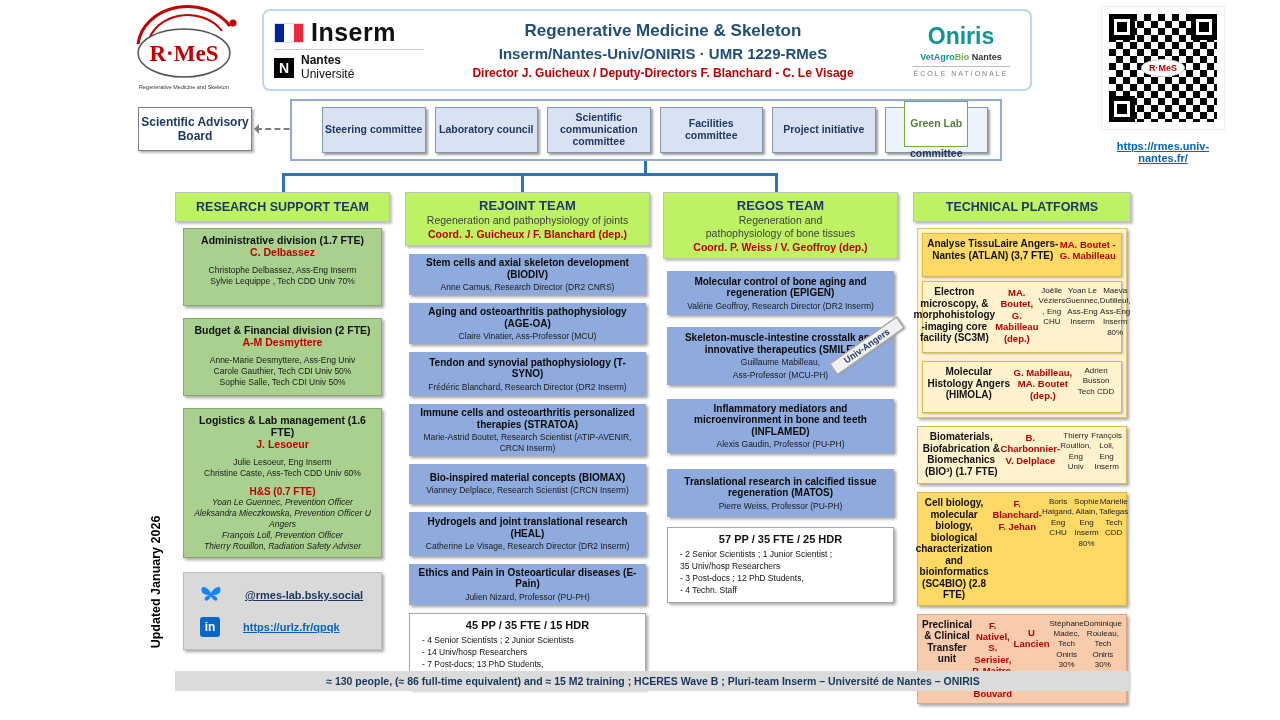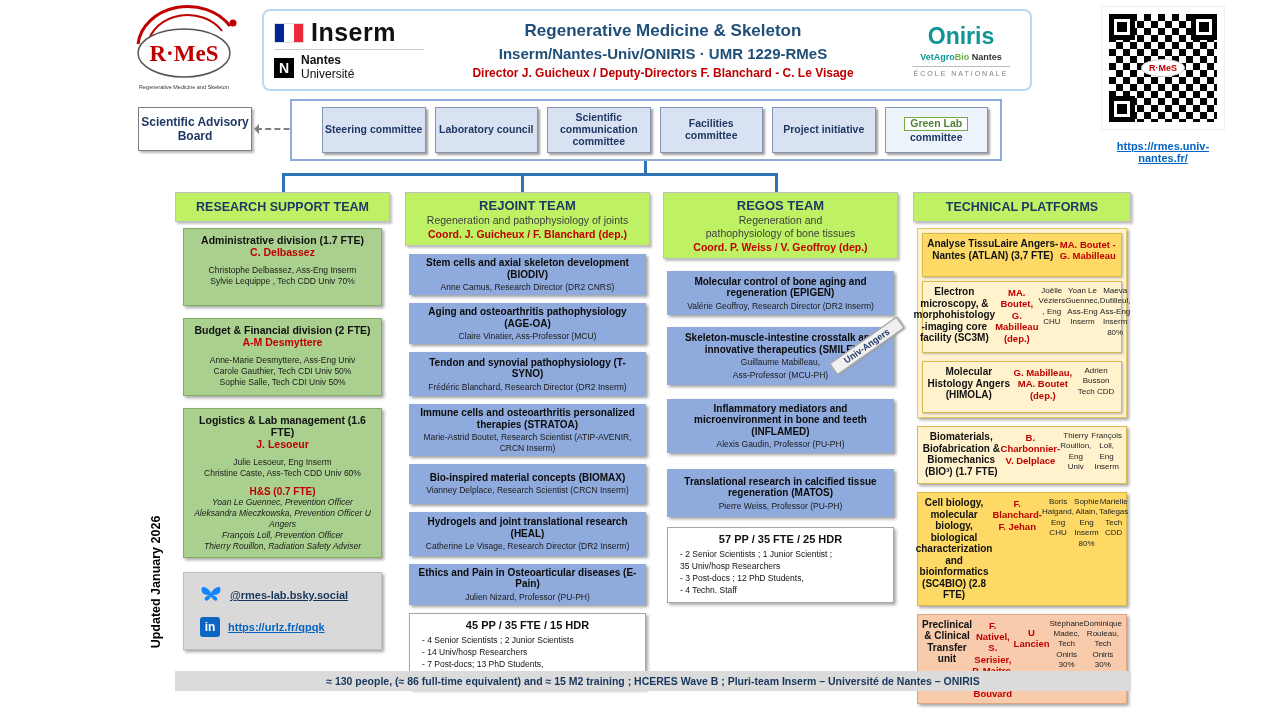--- a/index.html
+++ b/index.html
@@ -44,21 +44,21 @@
 
 
 .advisory{left:138px;top:107px;width:114px;height:44px;background:#fff;border:1px solid #7F7F7F;box-shadow:2px 2px 2px #b8b8b8;display:flex;align-items:center;justify-content:center;text-align:center;font-size:12px;font-weight:bold;color:#1F3864;padding:2px}
 .dash-arrow{left:256px;top:128px;width:52px;border-top:2px dashed #7F7F7F}
 .dash-arrow::before,.dash-arrow::after{content:"";position:absolute;top:-6px;border:5px solid transparent}
 .dash-arrow::before{left:-7px;border-right-color:#7F7F7F}
 .dash-arrow::after{right:-7px;border-left-color:#7F7F7F}
 .committees{left:290px;top:99px;width:712px;height:62px;border:2px solid #8FAADC;background:#fff;display:flex;align-items:center;gap:9px;padding:0 12px 0 30px}
 .committee{flex:1;height:46px;background:#D9E2F3;border:1px solid #8496B0;box-shadow:2px 2px 2px #a0a0a0;display:flex;align-items:center;justify-content:center;text-align:center;font-size:10.5px;font-weight:bold;color:#1F3864;line-height:1.12;padding:2px}
 .greenlab-box{flex-direction:column;gap:1px;background:#EDF3FB}
-.greenlab-chip{border:1.5px solid #70AD47;color:#548235;font-size:10.5px;font-weight:bold;padding:0 5px;background:#fff}
+.greenlab-chip{border:1.5px solid #70AD47;color:#548235;font-size:10.5px;font-weight:bold;padding:16px 5px;background:#fff}
 .greenlab-word{color:#1F3864}
 
 
 .line{position:absolute;background:#2E74B5}
 
 
 .col{position:absolute;top:192px}
 .col-h{height:30px;background:#bef264;border:1px solid #BFBFBF;box-shadow:2px 2px 2px #c2c2c2;display:flex;align-items:center;justify-content:center;font-size:12.5px;font-weight:bold;color:#1F3864;text-align:left}
 .col-h.tall{flex-direction:column;height:auto;padding:5px 2px;gap:1px}
 .team-name{font-size:13px;font-weight:bold;color:#1F3864}
@@ -67,21 +67,21 @@
 
 .gbox{margin:0 8px;background:#A9D08E;border:1px solid #84AD63;box-shadow:2px 2px 3px #a5a5a5;padding:5px 4px;text-align:center}
 .gbox .t{font-size:10.5px;font-weight:bold;color:#111;line-height:1.15}
 .gbox .lead{font-size:10.5px;font-weight:bold;color:#C00000;line-height:1.2}
 .gbox .m{font-size:8.5px;color:#1a1a1a;line-height:1.3}
 .gbox .m.sp{margin-top:6px}
 .gbox .m.i{font-style:italic}
 .hs-t{font-size:10px;font-weight:bold;color:#C00000;margin-top:7px}
 
 .social{margin:14px 8px 0;background:#D9D9D9;border:1px solid #BFBFBF;box-shadow:2px 2px 3px #a5a5a5;padding:12px 8px;display:flex;flex-direction:column;gap:12px}
-.social .row{display:flex;align-items:center;gap:8px;padding-left:8px}
+.social .row{display:flex;align-items:center;gap:23px;padding-left:8px}
 .bsky-link{font-size:11px;font-weight:bold;color:#17365D;text-decoration:underline;cursor:pointer}
 .li-link{font-size:11px;font-weight:bold;color:#0563C1;text-decoration:underline;cursor:pointer}
 .li-badge{width:20px;height:20px;border-radius:3px;background:#0A66C2;color:#fff;display:flex;align-items:center;justify-content:center;font-size:12px;font-weight:bold;flex:0 0 20px}
 .bsky-icon{display:flex;flex:0 0 22px}
 
 .ubox{position:relative;margin:8px 4px 0;background:#8FAADC;box-shadow:2px 2px 3px #9e9e9e;text-align:center;display:flex;flex-direction:column;justify-content:center;padding:3px 6px}
 .ubox .t{font-size:10px;font-weight:bold;color:#0b0b0b;line-height:1.15}
 .ubox .p{font-size:8.5px;color:#1a1a1a;margin-top:2px;line-height:1.2}
 .stats{margin:8px 4px 0;background:#fff;border:1px solid #A6A6A6;box-shadow:2px 2px 3px #ababab;padding:5px 6px}
 .stats .head{font-size:11px;font-weight:bold;text-align:center;color:#111;margin-bottom:4px}

